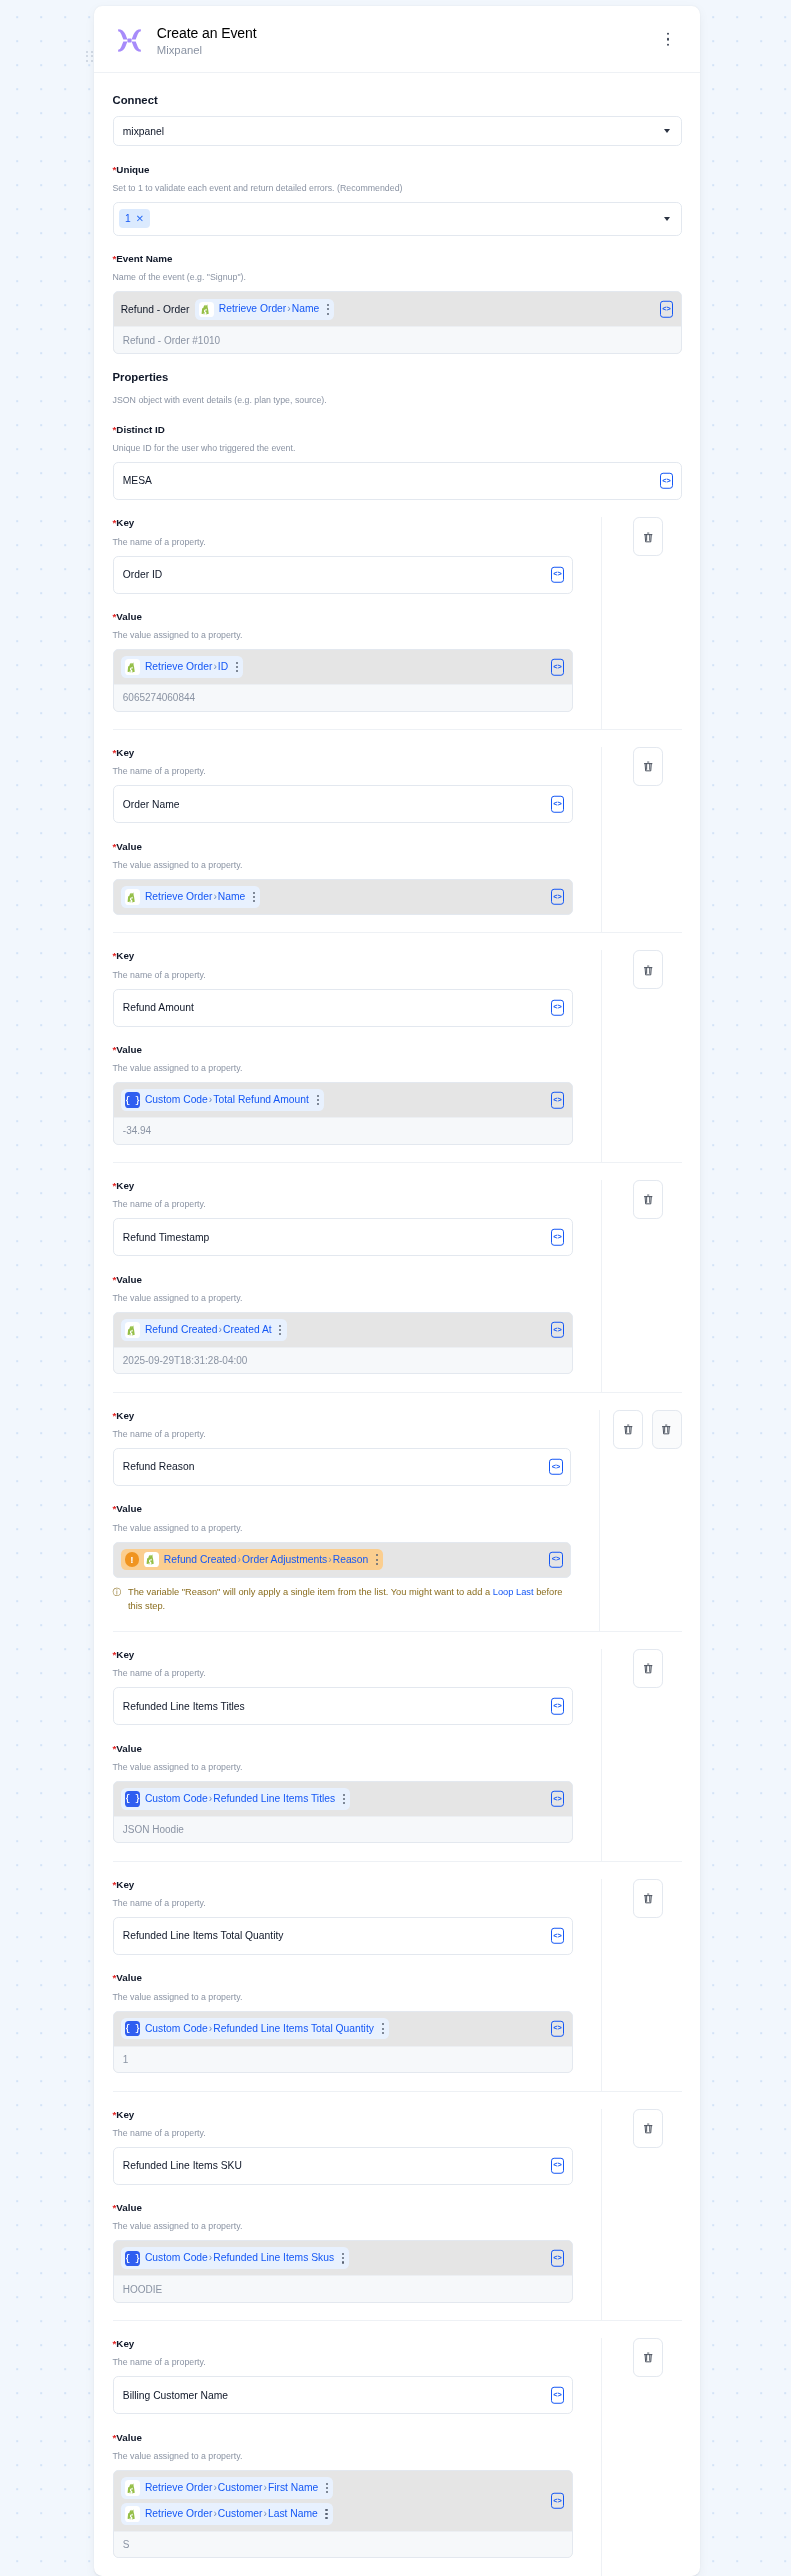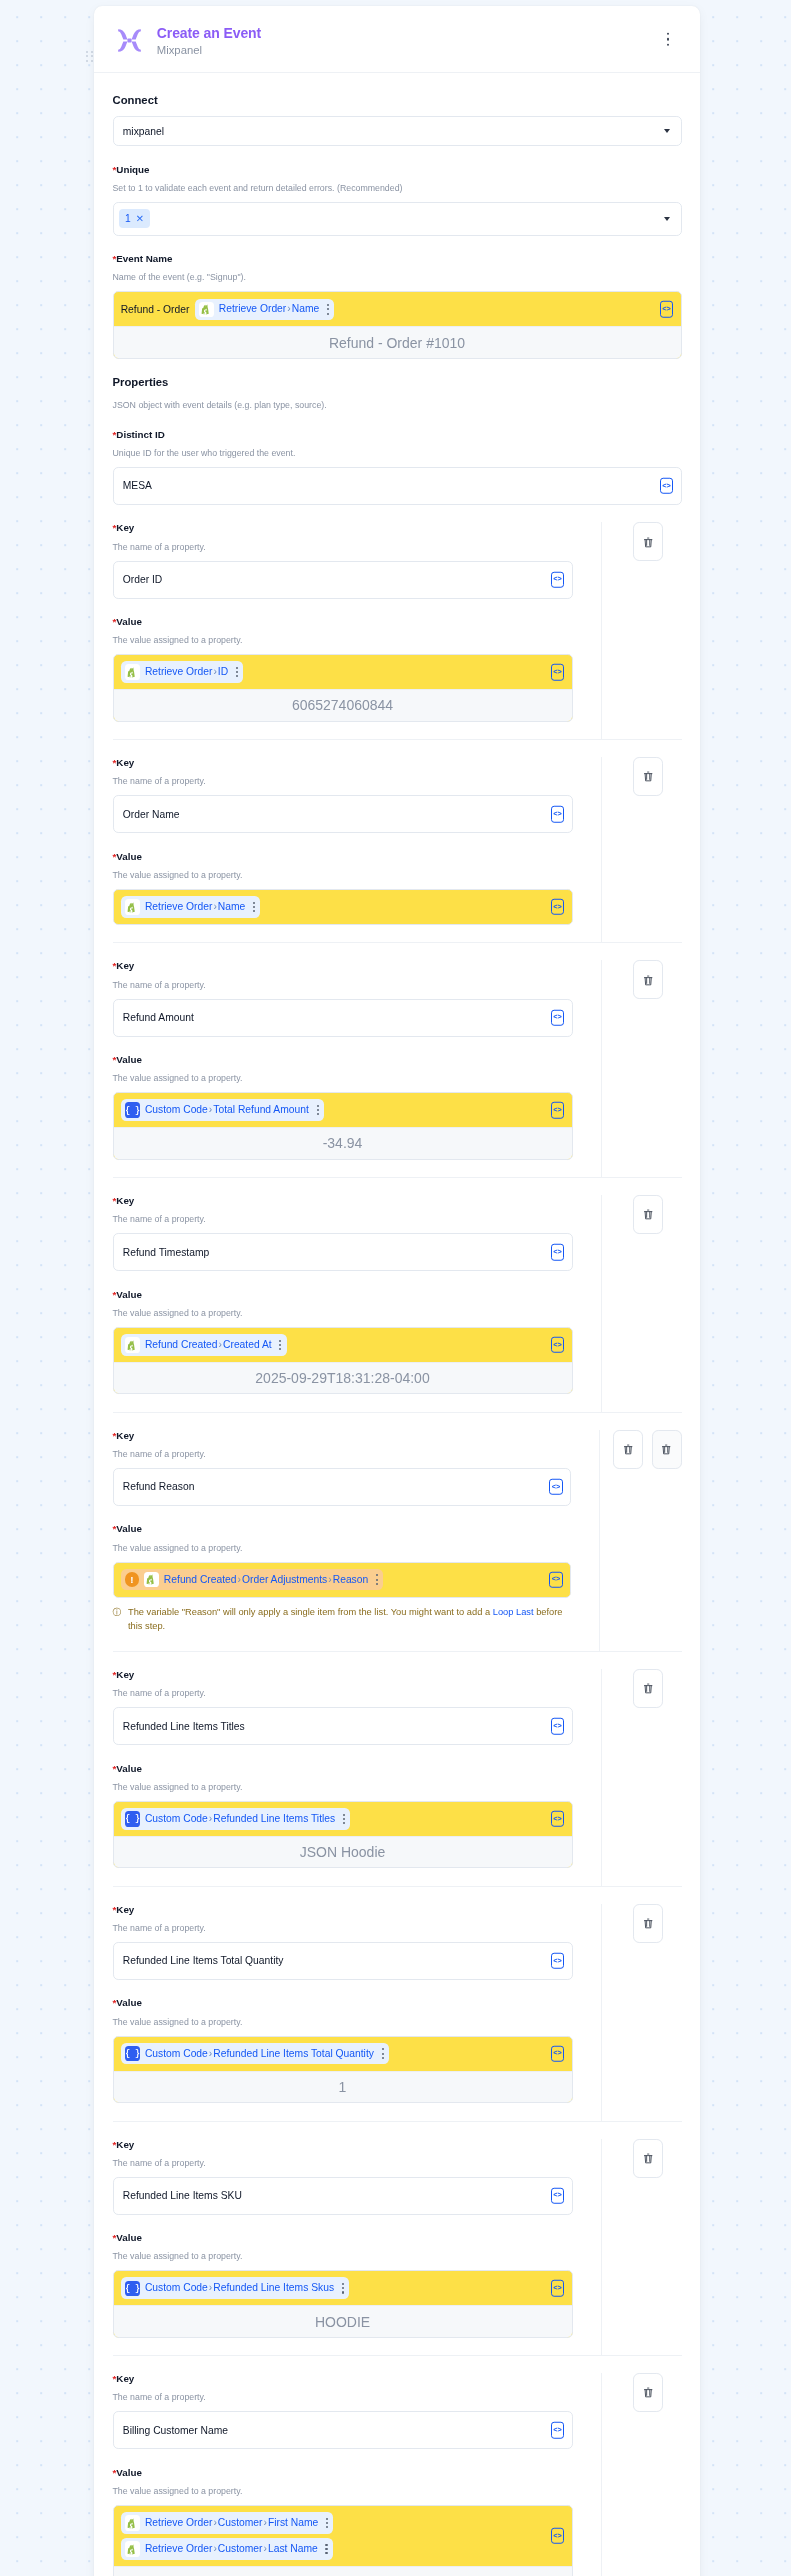--- a/index.html
+++ b/index.html
@@ -43,21 +43,21 @@
 
   
   .card-header {
     display: flex; align-items: center;
     padding: 17.5px 18.5px 15.5px 18.5px;
     border-bottom: 0.5px solid #eef1f5;
     position: relative;
   }
   .app-logo { width: 33px; height: 33px; flex: 0 0 33px; margin-right: 11.3px; }
   .header-text { display: flex; flex-direction: column; gap: 3.1px; }
-  .header-title { font-size: 14px; font-weight: 700; color: #8b5cf6; letter-spacing: -0.1px; }
+  .header-title { font-size: 14px; font-weight: 400; color: #000000; letter-spacing: -0.1px; }
   .header-sub { font-size: 11.3px; color: #8a93a3; font-weight: 400; }
   .kebab {
     position: absolute; right: 25px; top: 50%; transform: translateY(-50%);
     width: 14.4px; height: 20.6px; display:flex; flex-direction:column;
     justify-content:center; align-items:center; gap:3.1px; cursor:pointer;
   }
   .kebab i { width:2.6px; height:2.6px; border-radius:50%; background:#3f4756; display:block; }
 
   
   .card-body { padding: 20.6px 18.5px 0 18.5px; }
@@ -101,21 +101,21 @@
     min-height: 34px; display:flex; align-items:center; padding: 4.1px 29px 4.1px 5.2px;
     position:relative;
   }
   .token {
     background:#dbeafe; color:#1457f5; border-radius:4.1px;
     padding: 4.1px 6.2px; font-size:10.3px; display:inline-flex; gap:5.2px; align-items:center;
   }
   .token .x { color:#2b6ef6; cursor:pointer; font-size:9.8px; }
 
   
-  .var-field { border:0.5px solid #e3e8ef; border-radius:5.2px; overflow:hidden; background:#fde047;text-align:center; }
+  .var-field { border:0.5px solid #e3e8ef; border-radius:5.2px; overflow:hidden; background:#e5e5e5; }
   .var-row {
     display:flex; align-items:center; gap:5.2px; padding: 6.2px 7.2px;
     position:relative; min-height: 32px; flex-wrap: wrap;
   }
   .var-row.stack { align-items: flex-start; flex-direction: column; gap: 4.1px; }
   .pill {
     display:inline-flex; align-items:center; gap:4.6px;
     background:#e8f1fe; border-radius:5.2px; padding:3.1px 5.2px 3.1px 4.1px;
     font-size:10.3px; color:#1457f5; max-width: 84%;
   }
@@ -125,21 +125,21 @@
   .pill-dots { display:flex; flex-direction:column; gap:2.1px; margin-left:3.1px; flex:0 0 auto; }
   .pill-dots i { width:2.1px;height:2.1px;border-radius:50%;background:#5b6personally; }
   .pill-dots i { background:#5b6475; }
   .srcicon { width:15.5px;height:15.5px;border-radius:3.6px;flex:0 0 15.5px; display:flex;align-items:center;justify-content:center; }
   .srcicon.shopify { background:#ffffff; }
   .srcicon.code { background:#2f5ef0; color:#fff; font-family:"Liberation Mono",monospace; font-size:8.2px; font-weight:700; }
   .warnbadge { width:14.4px;height:14.4px;border-radius:50%;background:#f0941f;color:#fff;
     display:flex;align-items:center;justify-content:center;font-size:9.8px;font-weight:700;flex:0 0 14.4px; }
   .var-preview {
     background:#f6f8fa; border-top:0.5px solid #eceff3;
-    padding: 7.2px 9.3px; font-size:14px; color:#8a93a3;
+    padding: 7.2px 9.3px; font-size:10px; color:#8a93a3;
   }
   .var-row .code-btn { right:7.2px; }
 
   
   .warn-note {
     display:flex; gap:5.2px; margin-top:7.2px;
     font-size:9.3px; color:#8a6d1e; line-height:1.55;
   }
   .warn-note .ico { flex:0 0 10.3px; margin-top:1px; font-size:8.8px; }
   .warn-note a { color:#1457f5; text-decoration:none; }

